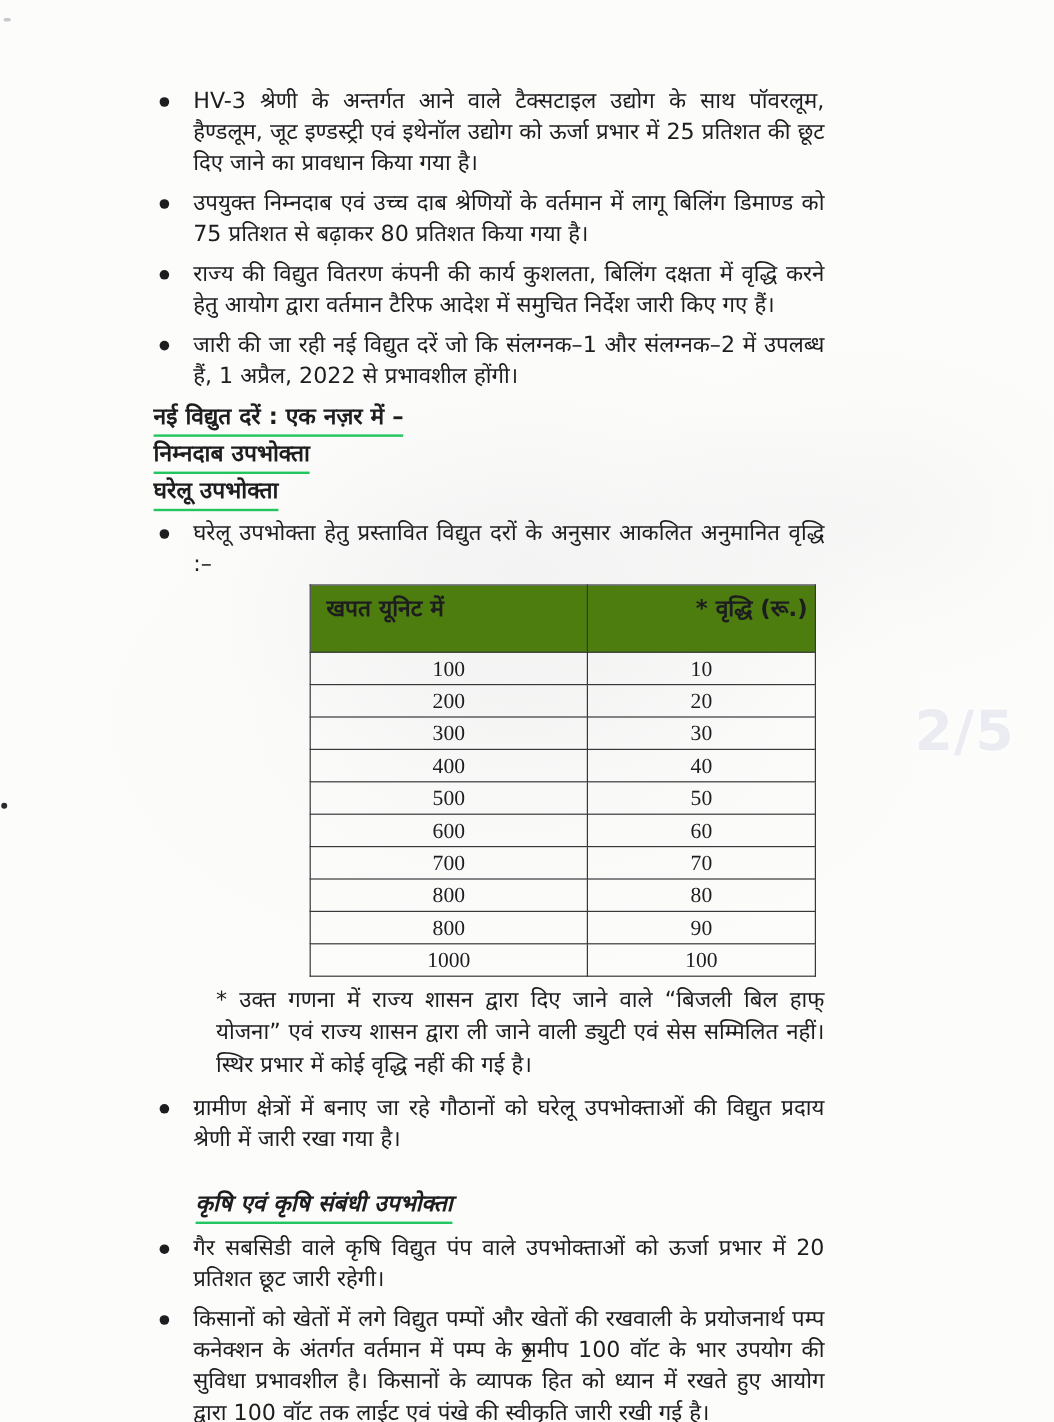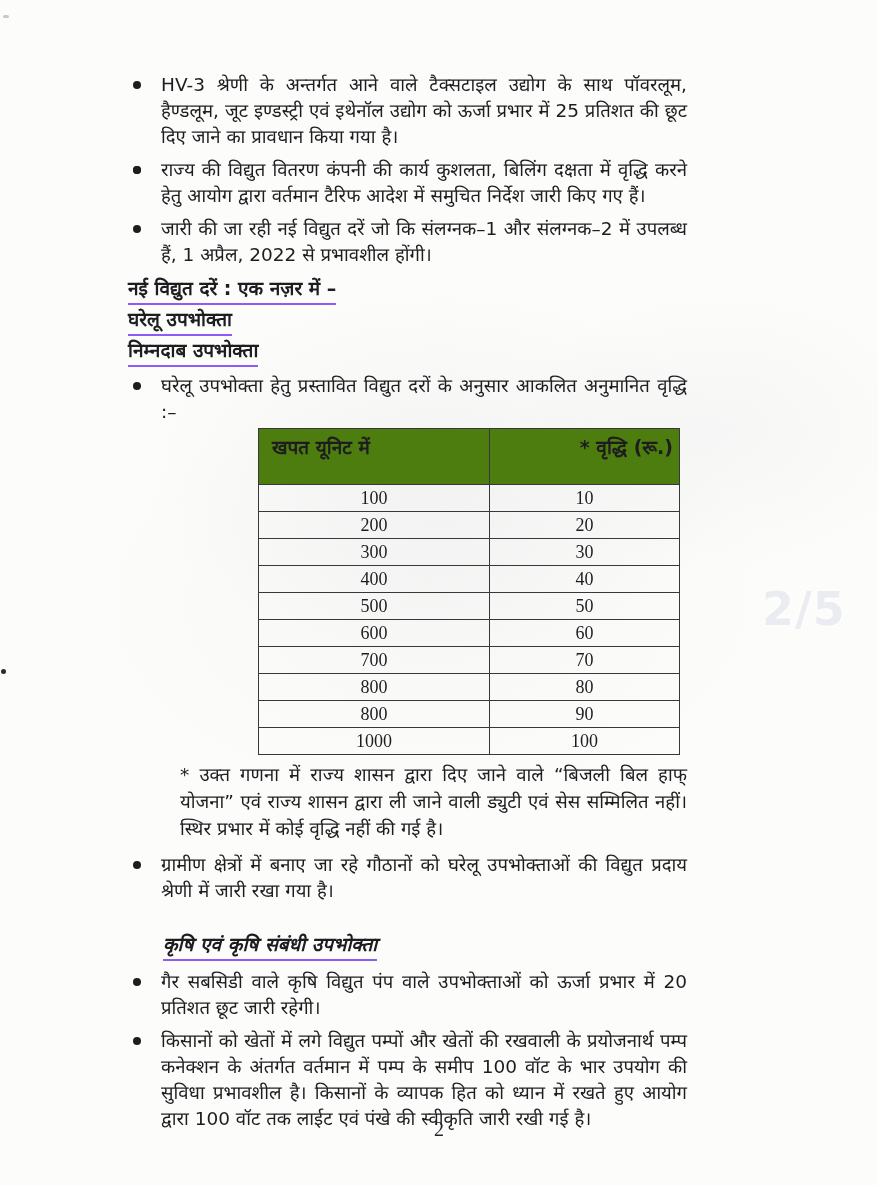--- a/index.html
+++ b/index.html
@@ -45,21 +45,21 @@
     border-radius:50%;
   }
   .heading{
     font-size:19px;
     font-weight:bold;
     line-height:27px;
     margin:1px 0;
   }
   .heading .ul{
     display:inline-block;
-    border-bottom:2px solid #8b5cf6;
+    border-bottom:2px solid #22c55e;
     padding-bottom:1px;
   }
   .rate-table{
     border-collapse:collapse;
     margin:3px 0 2px 130px;
     width:381px;
     table-layout:fixed;
   }
   .rate-table th,.rate-table td{
     border:1.6px solid #38383b;
@@ -134,39 +134,40 @@
 
 <div class="page">
 
   <div>
     <div class="bullet body-text">
       <span class="dot"></span>
       <span>HV-3 श्रेणी के अन्तर्गत आने वाले टैक्सटाइल उद्योग के साथ पॉवरलूम, हैण्डलूम, जूट इण्डस्ट्री एवं इथेनॉल उद्योग को ऊर्जा प्रभार में 25 प्रतिशत की छूट दिए जाने का प्रावधान किया गया है।</span>
     </div>
     <div class="bullet body-text">
       <span class="dot"></span>
+      <span>उपयुक्त निम्नदाब एवं उच्च दाब श्रेणियों के वर्तमान में लागू बिलिंग डिमाण्ड को 75 प्रतिशत से बढ़ाकर 80 प्रतिशत किया गया है।</span>
     </div>
     <div class="bullet body-text">
       <span class="dot"></span>
       <span>राज्य की विद्युत वितरण कंपनी की कार्य कुशलता, बिलिंग दक्षता में वृद्धि करने हेतु आयोग द्वारा वर्तमान टैरिफ आदेश में समुचित निर्देश जारी किए गए हैं।</span>
     </div>
     <div class="bullet body-text">
       <span class="dot"></span>
       <span>जारी की जा रही नई विद्युत दरें जो कि संलग्नक–1 और संलग्नक–2 में उपलब्ध हैं, 1 अप्रैल, 2022 से प्रभावशील होंगी।</span>
     </div>
   </div>
 
   <div class="heading">
     <span class="ul">नई विद्युत दरें : एक नज़र में –</span>
   </div>
   <div class="heading">
+    <span class="ul">निम्नदाब उपभोक्ता</span>
+  </div>
+  <div class="heading">
     <span class="ul">घरेलू उपभोक्ता</span>
-  </div>
-  <div class="heading">
-    <span class="ul">निम्नदाब उपभोक्ता</span>
   </div>
 
   <div class="bullet body-text" style="margin-top:6px;margin-bottom:2px;">
     <span class="dot"></span>
     <span>घरेलू उपभोक्ता हेतु प्रस्तावित विद्युत दरों के अनुसार आकलित अनुमानित वृद्धि :–</span>
   </div>
 
   <table class="rate-table">
     <thead>
       <tr>

